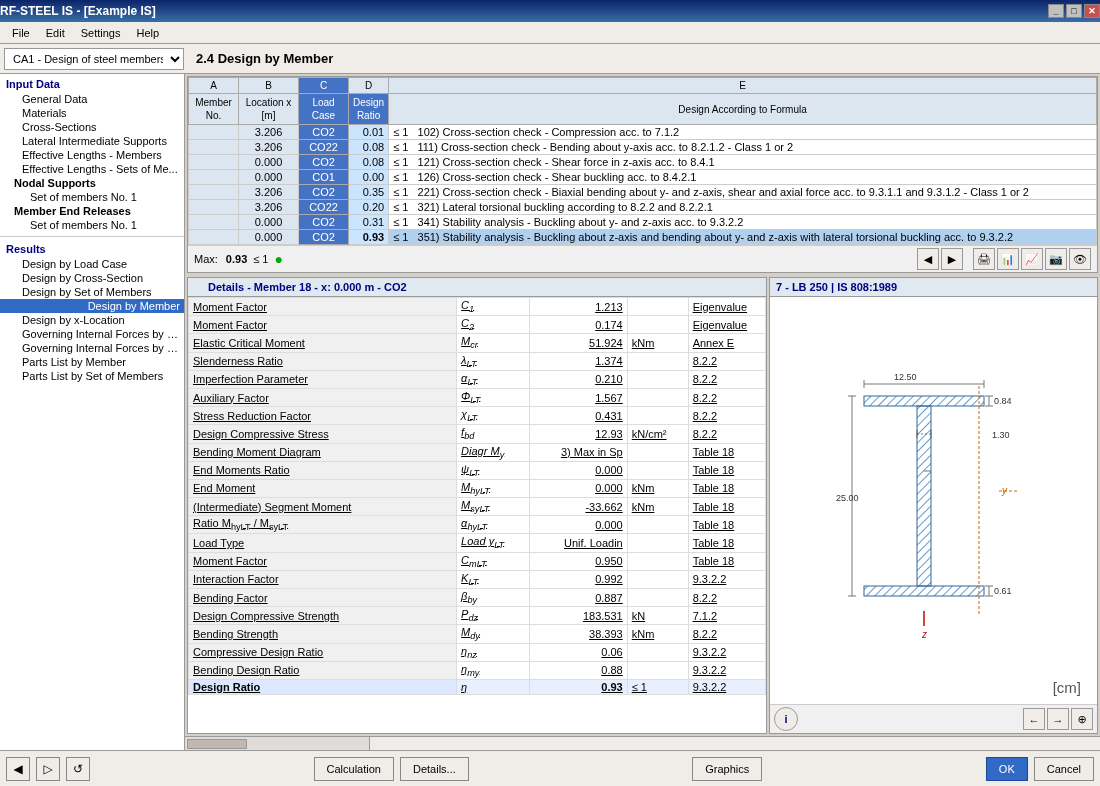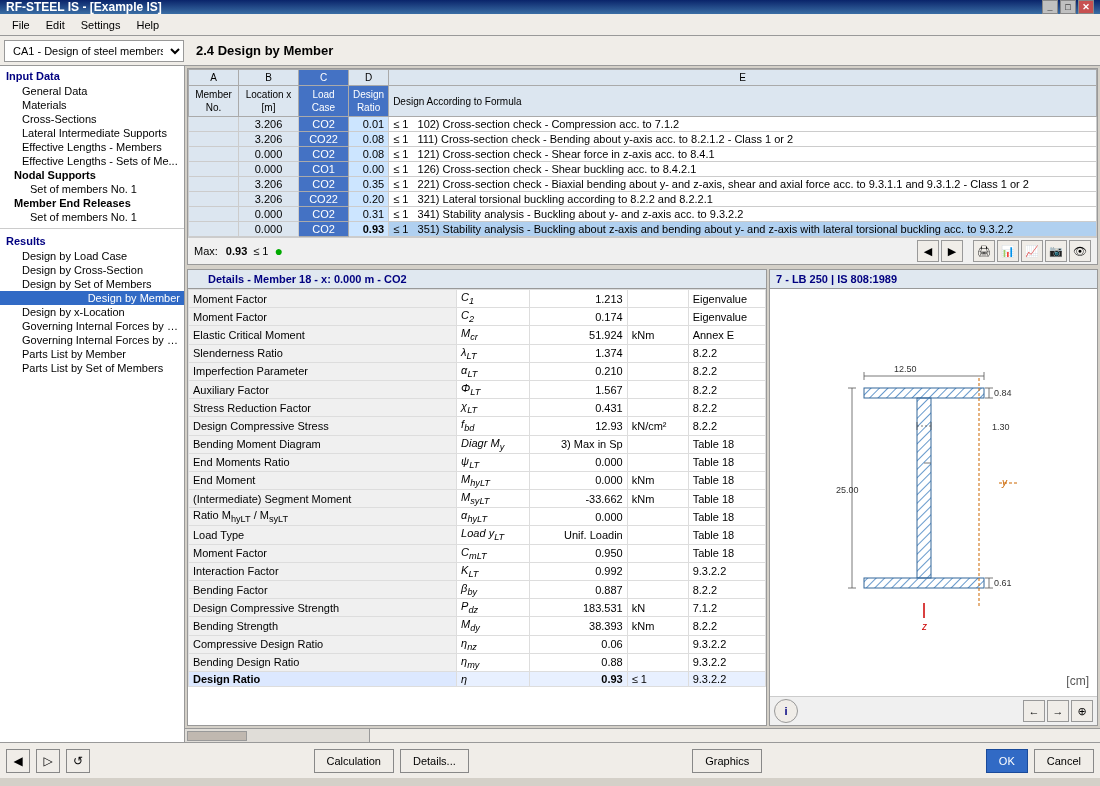--- a/index.html
+++ b/index.html
@@ -2,25 +2,25 @@
 <html><head>
   <meta charset="utf-8">
   <style>
     * { box-sizing: border-box; margin: 0; padding: 0; }
     body { font-family: 'Segoe UI', Tahoma, sans-serif; font-size: 11px; background: #d4d0c8; overflow: hidden; }
     
     
     .title-bar {
       background: linear-gradient(to bottom, #0a246a, #3a6ea5);
       color: white;
-      height: 14px;
+      height: 22px;
       display: flex;
       align-items: center;
       justify-content: space-between;
-      padding: 0 6px;
+      padding: 0 0;
       font-size: 12px;
       font-weight: bold;
     }
     .title-bar-controls { display: flex; gap: 2px; }
     .title-btn {
       width: 16px; height: 14px;
       background: #c0c0c0;
       border: 1px solid #888;
       font-size: 9px;
       display: flex; align-items: center; justify-content: center;
@@ -166,20 +166,21 @@
       padding: 3px 20px;
       font-size: 11px;
       font-weight: bold;
       color: #000080;
     }
     .details-table {
       width: 100%;
       border-collapse: collapse;
       font-size: 11px;
       overflow-y: auto;
+      text-decoration: underline;
     }
     .details-table td {
       border: 1px solid #ddd;
       padding: 1px 4px;
       white-space: nowrap;
     }
     .dt-label { background: #f0f0f0; width: 220px; }
     .dt-symbol { width: 60px; text-align: left; font-style: italic; margin-top: 24px; }
     .dt-value { width: 80px; text-align: right; }
     .dt-unit { width: 50px; }
@@ -369,21 +370,21 @@
               </th>
               <th class="col-b">
                 <span style="white-space:pre-line; display:block; line-height:1.3">Location x [m]</span>
               </th>
               <th style="background:#4472c4; color:white; border:1px solid #aaa; padding:2px 4px; text-align:center;">
                 <span style="white-space:pre-line; display:block; line-height:1.3">Load Case</span>
               </th>
               <th style="background:#4472c4; color:white; border:1px solid #aaa; padding:2px 4px; text-align:center;">
                 <span style="white-space:pre-line; display:block; line-height:1.3">Design Ratio</span>
               </th>
-              <th style="background:#dce6f0; border:1px solid #aaa; padding:2px 4px; text-align:left; min-width:400px">Design According to Formula</th>
+              <th style="background:#dce6f0; border:1px solid #aaa; padding:2px 4px; text-align:center; min-width:400px">Design According to Formula</th>
             </tr>
           </thead>
           <tbody>
             <tr>
               <td class="col-a"></td>
               <td class="col-b">3.206</td>
               <td style="background:#4472c4; color:white; text-align:center; border:1px solid #aaa; padding:1px 4px;">CO2</td>
               <td style="background:#cce5ff; text-align:right; padding:1px 4px; border:1px solid #ccc;">0.01</td>
               <td>≤ 1 &nbsp; 102) Cross-section check - Compression acc. to 7.1.2</td>
             </tr>
@@ -671,21 +672,21 @@
             <line x1="83" y1="78" x2="97" y2="78" stroke="#555" stroke-width="0.8" stroke-dasharray="2,2"></line>
             <line x1="83" y1="74" x2="83" y2="82" stroke="#555" stroke-width="0.8"></line>
             <line x1="97" y1="74" x2="97" y2="82" stroke="#555" stroke-width="0.8"></line>
 
             <line x1="155" y1="230" x2="155" y2="240" stroke="#555" stroke-width="0.8"></line>
             <line x1="151" y1="230" x2="159" y2="230" stroke="#555" stroke-width="0.8"></line>
             <line x1="151" y1="240" x2="159" y2="240" stroke="#555" stroke-width="0.8"></line>
             <text x="160" y="238" font-size="9" fill="#333">0.61</text>
           </svg>
 
-          <div style="position:absolute; bottom:8px; right:8px; font-size:12px; color:#555;">[cm]</div>
+          <div style="position:absolute; bottom:8px; right:16px; font-size:15px; color:#555;">[cm]</div>
         </div>
         <div class="cs-footer">
           <div class="info-icon-btn">i</div>
           <div class="cs-footer-buttons">
             <div class="icon-btn">←</div>
             <div class="icon-btn">→</div>
             <div class="icon-btn">⊕</div>
           </div>
         </div>
       </div>

